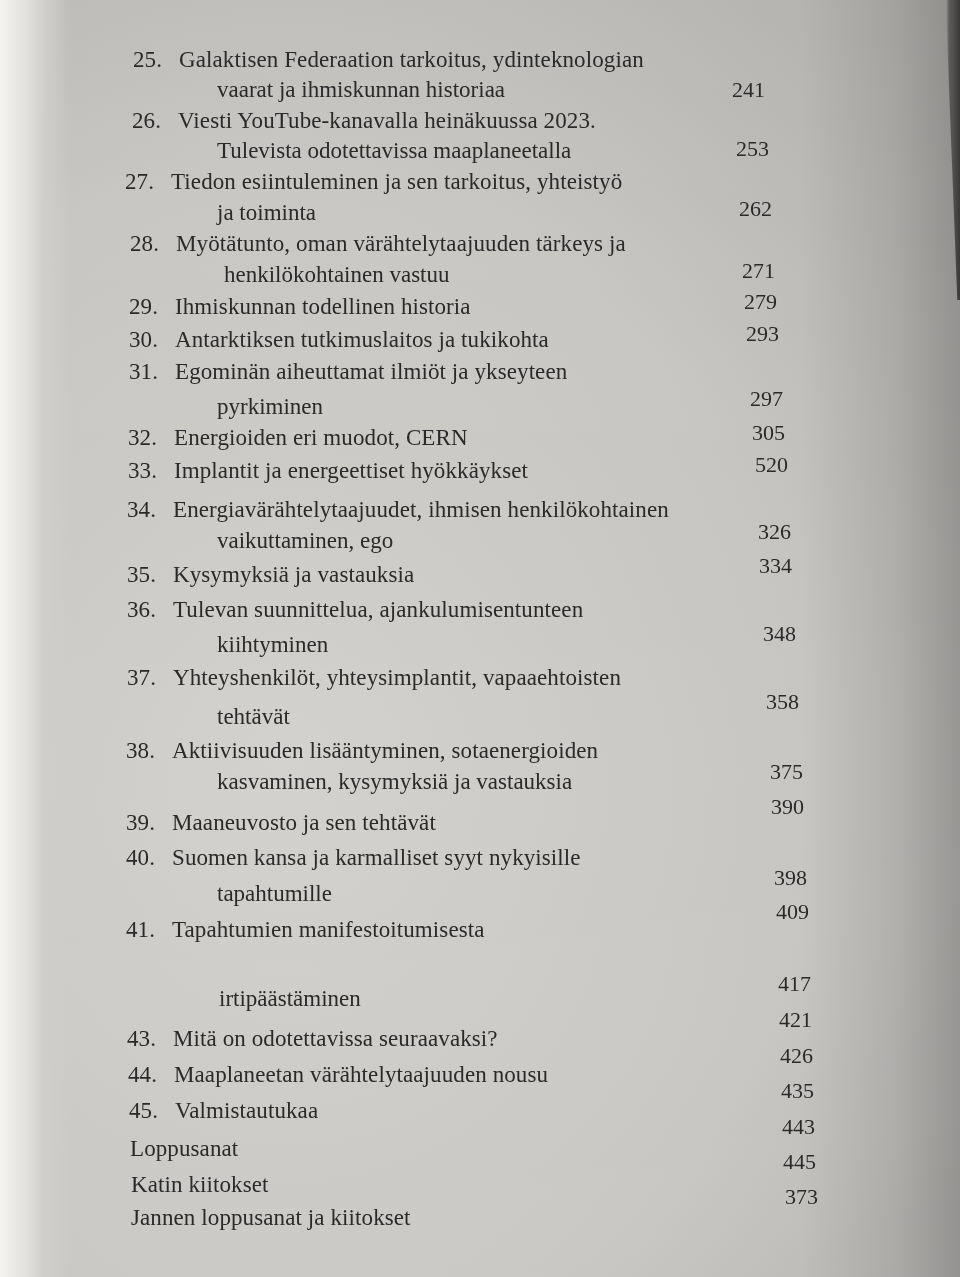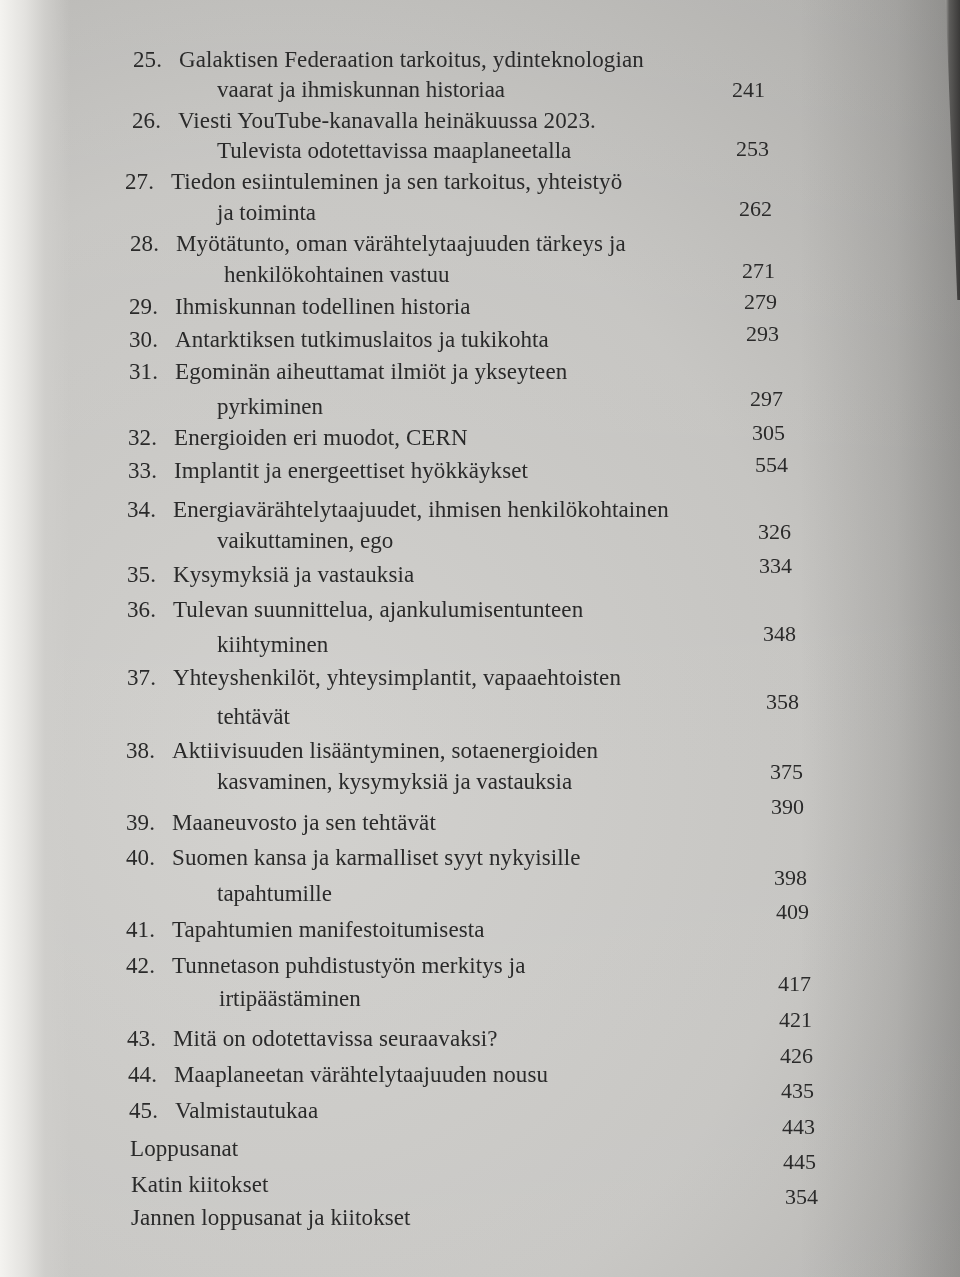--- a/index.html
+++ b/index.html
@@ -100,21 +100,21 @@
   <div class="pg" style="left:746px; top:318px;">293</div>
 
   <div class="entry" style="left:129px; top:356px;"><span class="num">31.</span><span>Egominän aiheuttamat ilmiöt ja ykseyteen</span></div>
   <div class="cont" style="left:217px; top:391px;">pyrkiminen</div>
   <div class="pg" style="left:750px; top:383px;">297</div>
 
   <div class="entry" style="left:128px; top:422px;"><span class="num">32.</span><span>Energioiden eri muodot, CERN</span></div>
   <div class="pg" style="left:752px; top:417px;">305</div>
 
   <div class="entry" style="left:128px; top:455px;"><span class="num">33.</span><span>Implantit ja energeettiset hyökkäykset</span></div>
-  <div class="pg" style="left:755px; top:449px;">554</div>
+  <div class="pg" style="left:755px; top:449px;">520</div>
 
   <div class="entry" style="left:127px; top:494px;"><span class="num">34.</span><span>Energiavärähtelytaajuudet, ihmisen henkilökohtainen</span></div>
   <div class="cont" style="left:217px; top:525px;">vaikuttaminen, ego</div>
   <div class="pg" style="left:758px; top:516px;">326</div>
 
   <div class="entry" style="left:127px; top:559px;"><span class="num">35.</span><span>Kysymyksiä ja vastauksia</span></div>
   <div class="pg" style="left:759px; top:550px;">334</div>
 
   <div class="entry" style="left:127px; top:594px;"><span class="num">36.</span><span>Tulevan suunnittelua, ajankulumisentunteen</span></div>
   <div class="cont" style="left:217px; top:629px;">kiihtyminen</div>
@@ -131,35 +131,34 @@
   <div class="entry" style="left:126px; top:807px;"><span class="num">39.</span><span>Maaneuvosto ja sen tehtävät</span></div>
   <div class="pg" style="left:771px; top:791px;">390</div>
 
   <div class="entry" style="left:126px; top:842px;"><span class="num">40.</span><span>Suomen kansa ja karmalliset syyt nykyisille</span></div>
   <div class="cont" style="left:217px; top:878px;">tapahtumille</div>
   <div class="pg" style="left:774px; top:862px;">398</div>
 
   <div class="entry" style="left:126px; top:914px;"><span class="num">41.</span><span>Tapahtumien manifestoitumisesta</span></div>
   <div class="pg" style="left:776px; top:896px;">409</div>
 
-  <div class="entry" style="left:126px; top:950px;"><span class="num">42.</span><span>Tunnetason puhdistustyön merkitys ja</span></div>
   <div class="cont" style="left:219px; top:983px;">irtipäästäminen</div>
   <div class="pg" style="left:778px; top:968px;font-family:Liberation Serif, serif;">417</div>
 
   <div class="entry" style="left:127px; top:1023px;"><span class="num">43.</span><span>Mitä on odotettavissa seuraavaksi?</span></div>
   <div class="pg" style="left:779px; top:1004px;">421</div>
 
   <div class="entry" style="left:128px; top:1059px;"><span class="num">44.</span><span>Maaplaneetan värähtelytaajuuden nousu</span></div>
   <div class="pg" style="left:780px; top:1040px;">426</div>
 
   <div class="entry" style="left:129px; top:1095px;"><span class="num">45.</span><span>Valmistautukaa</span></div>
   <div class="pg" style="left:781px; top:1075px;">435</div>
 
   <div class="entry" style="left:130px; top:1133px;"><span>Loppusanat</span></div>
   <div class="pg" style="left:782px; top:1111px;">443</div>
 
   <div class="entry" style="left:131px; top:1169px;"><span>Katin kiitokset</span></div>
   <div class="pg" style="left:783px; top:1146px;">445</div>
 
   <div class="entry" style="left:131px; top:1202px;"><span>Jannen loppusanat ja kiitokset</span></div>
-  <div class="pg" style="left:785px; top:1181px;">354</div>
+  <div class="pg" style="left:785px; top:1181px;">373</div>
 
 </div>
 
 </body></html>

